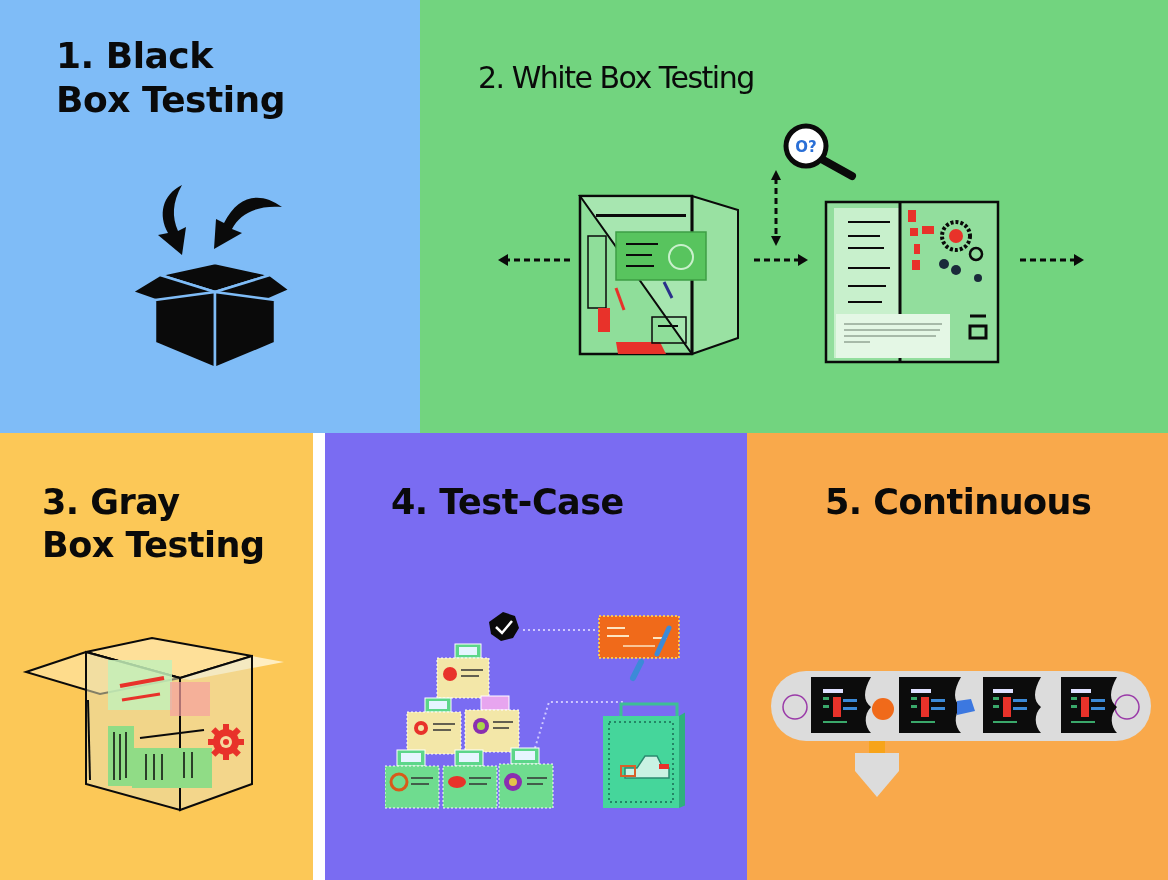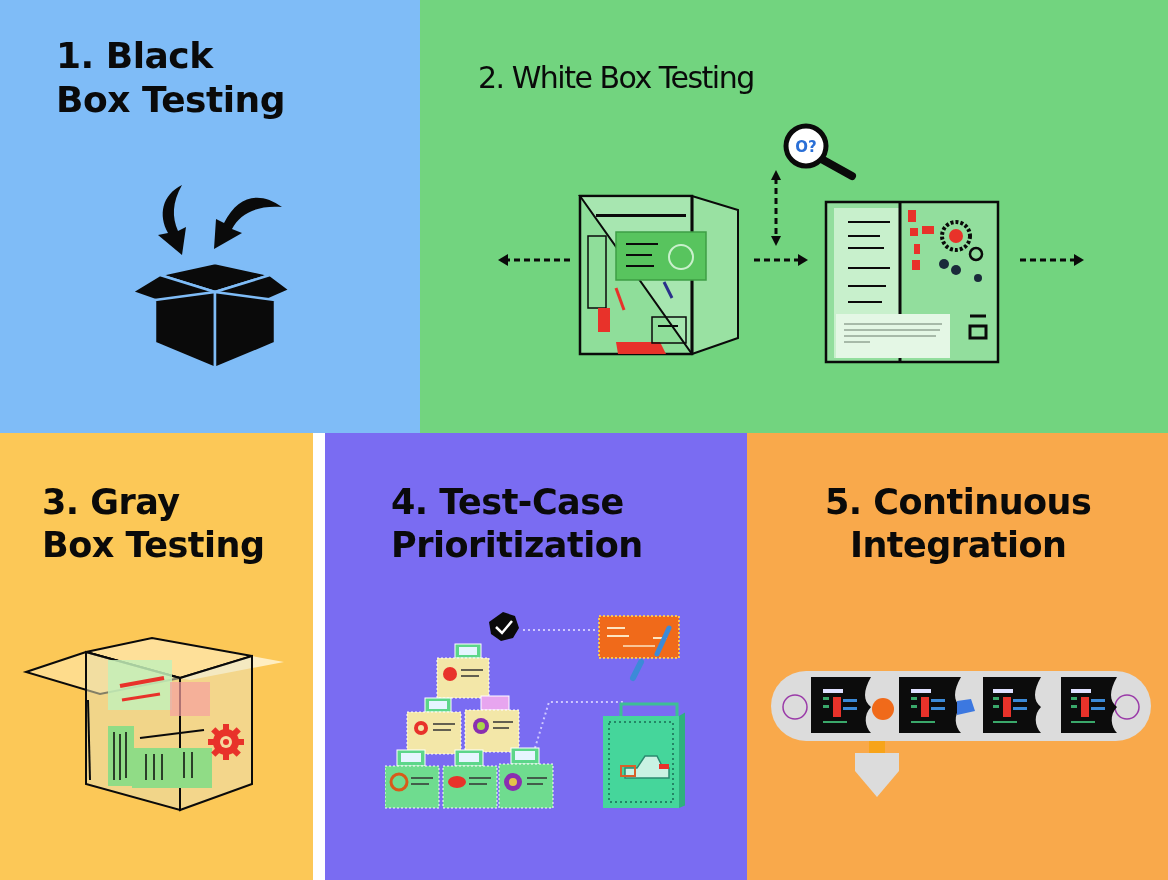--- a/index.html
+++ b/index.html
@@ -159,21 +159,20 @@
       </g>
       <circle r="6" fill="#f5d9a0"></circle>
       <circle r="3" fill="#e8322a"></circle>
     </g>
   </svg>
 </div>
 
 <div class="panel" style="left:325px;top:433px;width:422px;height:447px;background:#7a6cf2;">
   <h2 class="title" style="left:46px;top:48px;font-size:35px;margin-left:20px;">
     <span>4. Test-Case</span>
-    <span>Prioritization</span>
   </h2>
   <svg class="art" style="left:60px;top:175px;" width="300" height="210" viewBox="0 0 300 210">
 
     <g>
       <polygon points="118,4 130,8 134,20 128,30 116,33 106,26 104,14" fill="#0a0a0a"></polygon>
       <polyline points="111,19 117,25 127,13" fill="none" stroke="#ffffff" stroke-width="2.5"></polyline>
     </g>
     <line x1="138" y1="22" x2="212" y2="22" stroke="#cfc8ff" stroke-width="2" stroke-dasharray="2,3"></line>
 
     <g>
@@ -246,21 +245,20 @@
         <circle cx="128" cy="174" r="4" fill="#e3c34a"></circle>
       <line x1="142" y1="170" x2="162" y2="170" stroke="#333" stroke-width="1.5"></line>
       <line x1="142" y1="176" x2="158" y2="176" stroke="#333" stroke-width="1.5"></line>
     </g>
   </svg>
 </div>
 
 <div class="panel" style="left:747px;top:433px;width:421px;height:447px;background:#f9a94b;">
   <h2 class="title" style="left:62px;top:48px;font-size:35px;text-align:center;margin-left:16px;">
     <span>5. Continuous</span>
-    <span>Integration</span>
   </h2>
   <svg class="art" style="left:24px;top:238px;" width="382" height="136" viewBox="0 0 382 136">
     <rect x="0" y="0" width="380" height="70" rx="35" fill="#dcdcdc"></rect>
     <circle cx="24" cy="36" r="12" fill="none" stroke="#9a3aa8" stroke-width="1.5"></circle>
     <circle cx="356" cy="36" r="12" fill="none" stroke="#9a3aa8" stroke-width="1.5"></circle>
     <g>
       <path d="M40,6 L100,6 C92,20 92,30 100,36 C92,44 94,56 100,62 L40,62 Z" fill="#0c0c0c"></path>
       <rect x="52" y="18" width="20" height="4" fill="#e0e0ff"></rect>
       <rect x="62" y="26" width="8" height="20" fill="#e8322a"></rect>
       <rect x="52" y="26" width="6" height="3" fill="#3aa86a"></rect>

